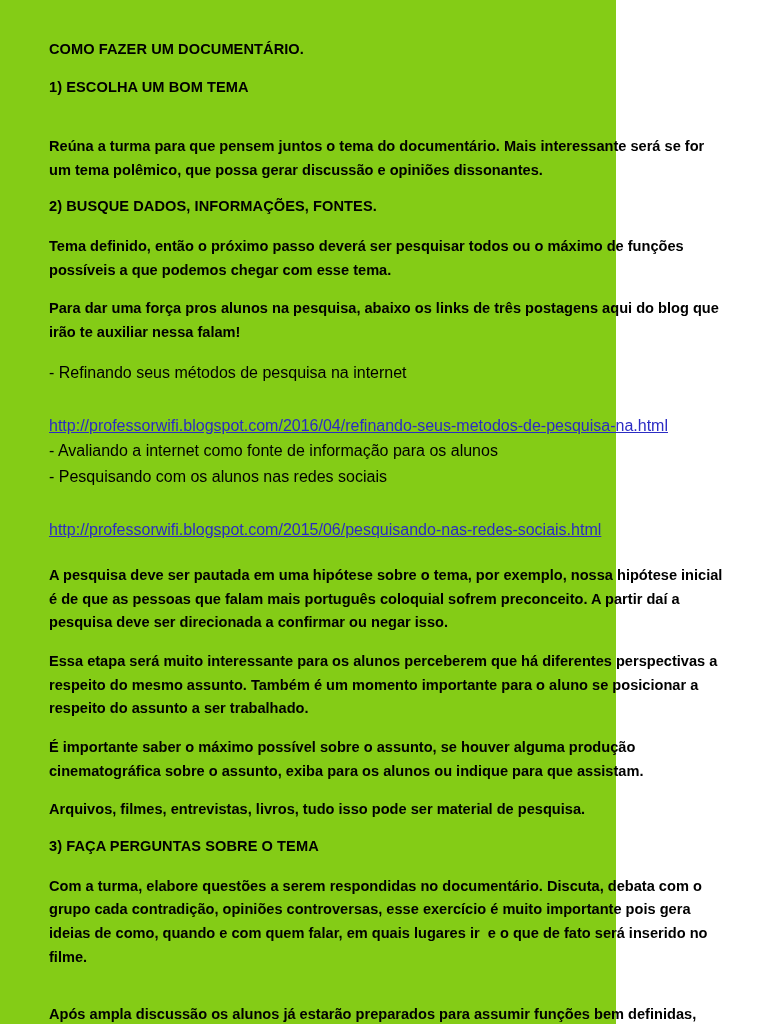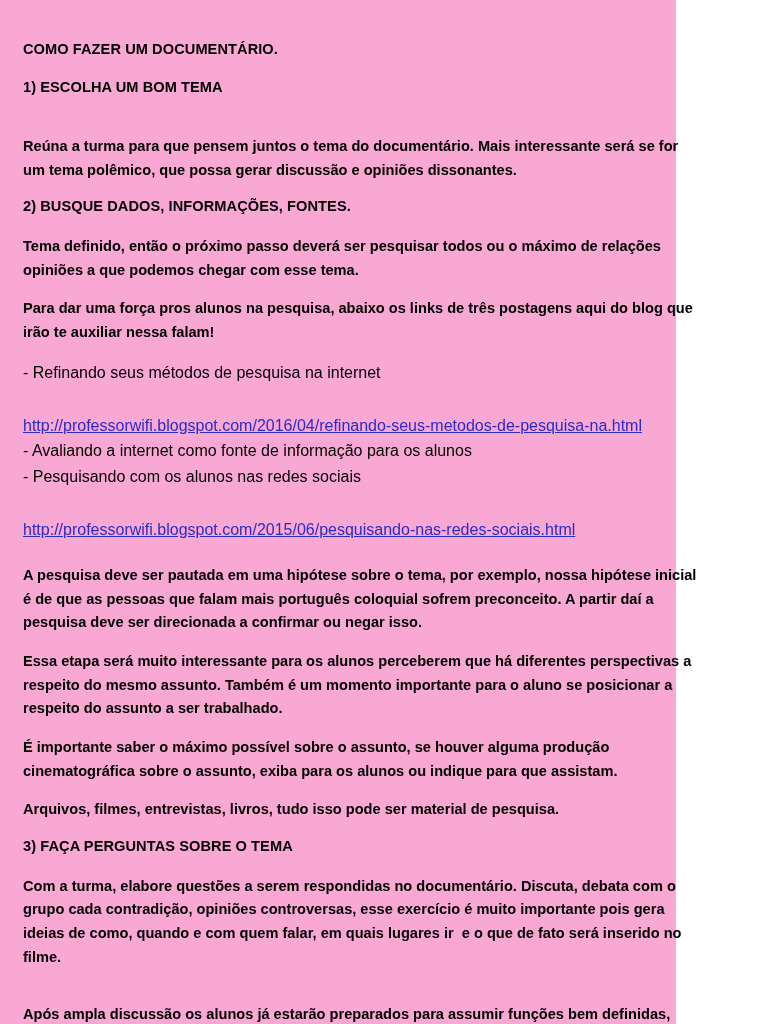--- a/index.html
+++ b/index.html
@@ -12,25 +12,25 @@
     width: 768px;
     height: 1024px;
     overflow: hidden;
     font-family: "Liberation Sans", "DejaVu Sans", sans-serif;
     color: #000000;
     -webkit-font-smoothing: antialiased;
   }
 
   .page {
     position: relative;
-    width: 676px;
+    width: 616px;
     height: 1024px;
-    background: #f9a8d4;
+    background: #84cc16;
     box-sizing: border-box;
-    padding: 40px 45px 0 23px;
+    padding: 40px 45px 0 49px;
   }
 
   .doc-body {
     width: 678px;
   }
 
   
   .heading {
     font-size: 14.6px;
     font-weight: bold;
@@ -93,21 +93,21 @@
     <div class="gap-lg"></div>
 
     <div class="gap-lg"></div>
 
     <p class="para">Reúna a turma para que pensem juntos o tema do documentário. Mais interessante será se for um tema polêmico, que possa gerar discussão e opiniões dissonantes.</p>
     <div class="gap-md"></div>
 
     <h2 class="heading">2) BUSQUE DADOS, INFORMAÇÕES, FONTES.</h2>
     <div class="gap-lg"></div>
 
-    <p class="para">Tema definido, então o próximo passo deverá ser pesquisar todos ou o máximo de relações opiniões a que podemos chegar com esse tema.</p>
+    <p class="para">Tema definido, então o próximo passo deverá ser pesquisar todos ou o máximo de funções possíveis a que podemos chegar com esse tema.</p>
     <div class="gap-md"></div>
 
     <p class="para">Para dar uma força pros alunos na pesquisa, abaixo os links de três postagens aqui do blog que irão te auxiliar nessa falam!</p>
     <div class="gap-md"></div>
 
     <div class="link-block">
       <span class="caption">- Refinando seus métodos de pesquisa na internet</span>
       <span class="url">http://professorwifi.blogspot.com/2016/04/refinando-seus-metodos-de-pesquisa-na.html</span>
       <span class="caption">- Avaliando a internet como fonte de informação para os alunos</span>
       <span class="caption">- Pesquisando com os alunos nas redes sociais</span>

